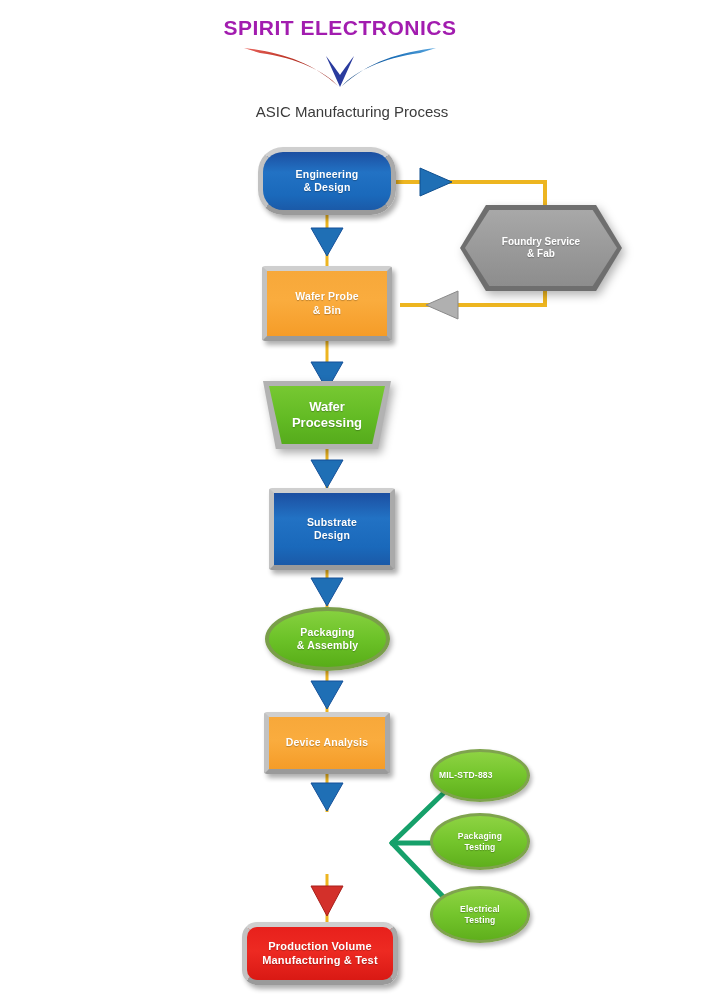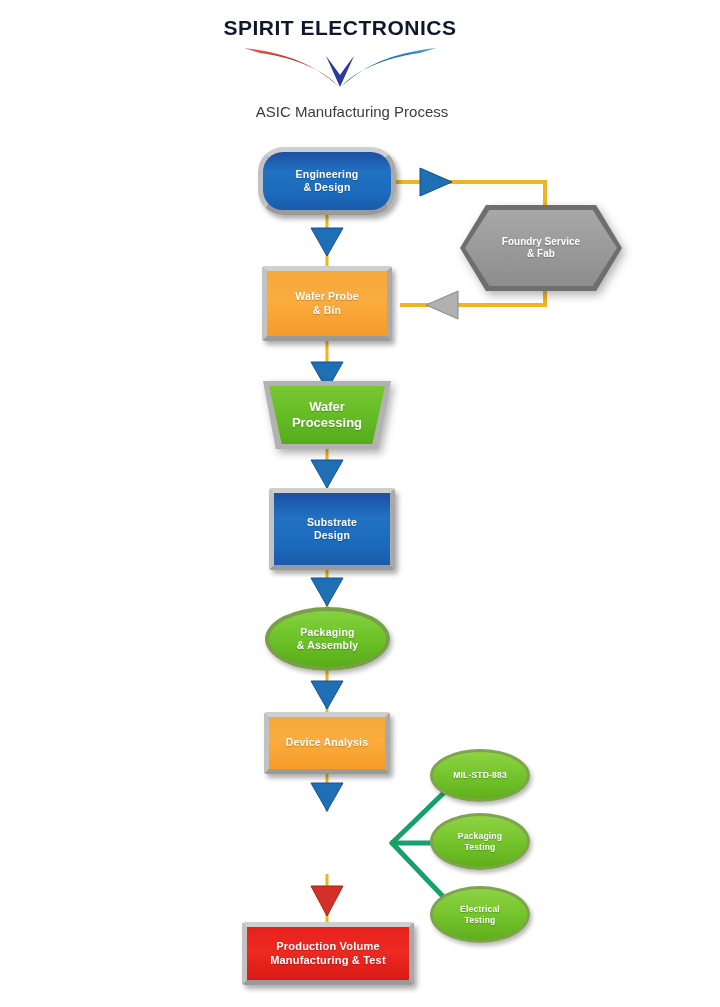--- a/index.html
+++ b/index.html
@@ -27,21 +27,21 @@
     left: 215px;
     top: 16px;
     width: 250px;
     text-align: center;
   }
   .logo-text {
     font-family: "Liberation Sans", sans-serif;
     font-weight: bold;
     font-size: 21px;
     letter-spacing: 0.5px;
-    color: #0f172a;
+    color: #a21caf;
     white-space: nowrap;
   }
   .logo-swoosh {
     margin-top: 2px;
     width: 200px;
     height: 46px;
     margin-left: auto;
     margin-right: auto;
   }
   .subtitle {
@@ -258,32 +258,32 @@
     <span class="label">Device Analysis</span>
   </div>
 
   <div class="node ellipse" style="left:265px; top:607px; width:125px; height:64px;">
     <span class="label">Packaging
 &amp; Assembly</span>
   </div>
 
 
   <div class="node ellipse-sm" style="left:430px; top:749px; width:100px; height:53px; color:#fff;
-       display:flex; align-items:center; justify-content:center; font-weight:bold;">
+       display:flex; align-items:center; justify-content:flex-start; font-weight:bold;">
     <span class="label">MIL-STD-883</span>
   </div>
 
   <div class="node ellipse-sm" style="left:430px; top:813px; width:100px; height:57px;">
     <span class="label">Packaging
 Testing</span>
   </div>
 
   <div class="node ellipse-sm" style="left:430px; top:886px; width:100px; height:57px;">
     <span class="label">Electrical
 Testing</span>
   </div>
 
-  <div class="node rect red-fill" style="left:242px; top:922px; width:172px; height:63px; font-size:11px;">
+  <div class="node rect red-fill" style="left:242px; top:922px; width:156px; height:63px; font-size:11px;border-radius:15px;">
     <span class="label">Production Volume
 Manufacturing &amp; Test</span>
   </div>
 
 </div>
 
 </body></html>

